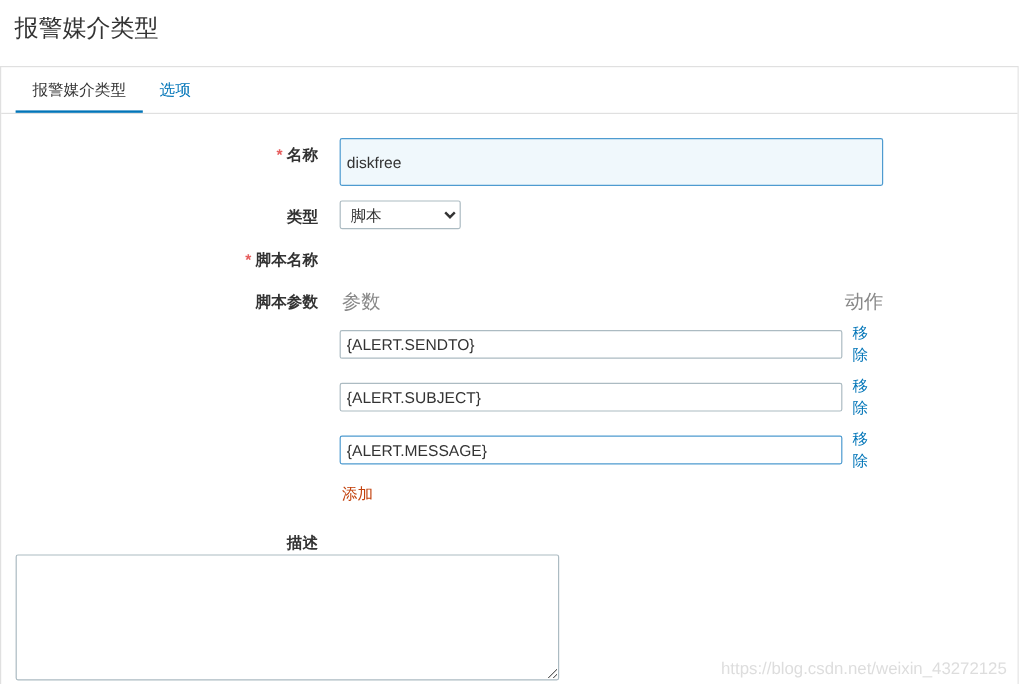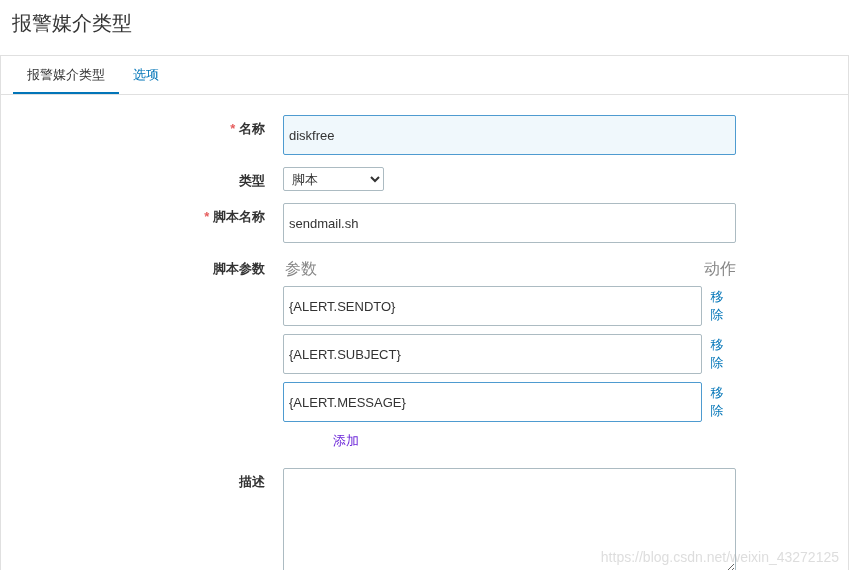--- a/index.html
+++ b/index.html
@@ -122,45 +122,44 @@
   font-size: 16px;
   padding: 4px 0 6px 2px;
 }
 .param-row {
   display: flex;
   align-items: center;
   margin-bottom: 8px;
 }
 .param-input {
   width: 427px;
-  height: 40px;
+  height: 24px;
   padding: 3px 5px;
   border: 1px solid #acbbc2;
   border-radius: 2px;
   font-size: 13px;
   color: #333;
 }
 .param-input.focused {
   border-color: #4e9bd0;
 }
 .link-action {
   color: #0275b8;
   cursor: pointer;
   margin-left: 8px;
   text-decoration: none;
   font-size: 13px;
 }
 .add-link {
-  color: #6d28d9;
+  color: #c2410c;
   cursor: pointer;
   font-size: 13px;
   padding-left: 2px;
   display: inline-block;
   margin-top: 2px;
-  margin-left: 48px;
 }
 .watermark {
   position: fixed;
   right: 10px;
   bottom: 5px;
   color: rgba(180,180,180,0.45);
   font-size: 14px;
   pointer-events: none;
 }
 </style>
@@ -189,23 +188,20 @@
       <div class="form-label">类型</div>
       <div class="form-control">
         <select class="select-input">
           <option>脚本</option>
         </select>
       </div>
     </div>
 
     <div class="form-row">
       <div class="form-label req">脚本名称</div>
-      <div class="form-control">
-        <input type="text" class="text-input" value="sendmail.sh" style="">
-      </div>
     </div>
 
     <div class="form-row">
       <div class="form-label">脚本参数</div>
       <div class="form-control">
         <div class="params-table">
           <div class="params-header">
             <span>参数</span>
             <span>动作</span>
           </div>
@@ -221,21 +217,21 @@
           <div class="param-row">
             <input type="text" class="param-input focused" value="{ALERT.MESSAGE}" style="">
             <a class="link-action">移除</a>
           </div>
 
           <a class="add-link">添加</a>
         </div>
       </div>
     </div>
 
-    <div class="form-row" style="margin-top:18px;">
+    <div class="form-row" style="margin-top:18px;flex-direction:column;">
       <div class="form-label">描述</div>
       <div class="form-control">
         <textarea class="textarea-input" style=""></textarea>
       </div>
     </div>
 
     <div class="form-row">
       <div class="form-label">已启用</div>
       <div class="form-control">
         <span class="checkbox-input checked"></span>

